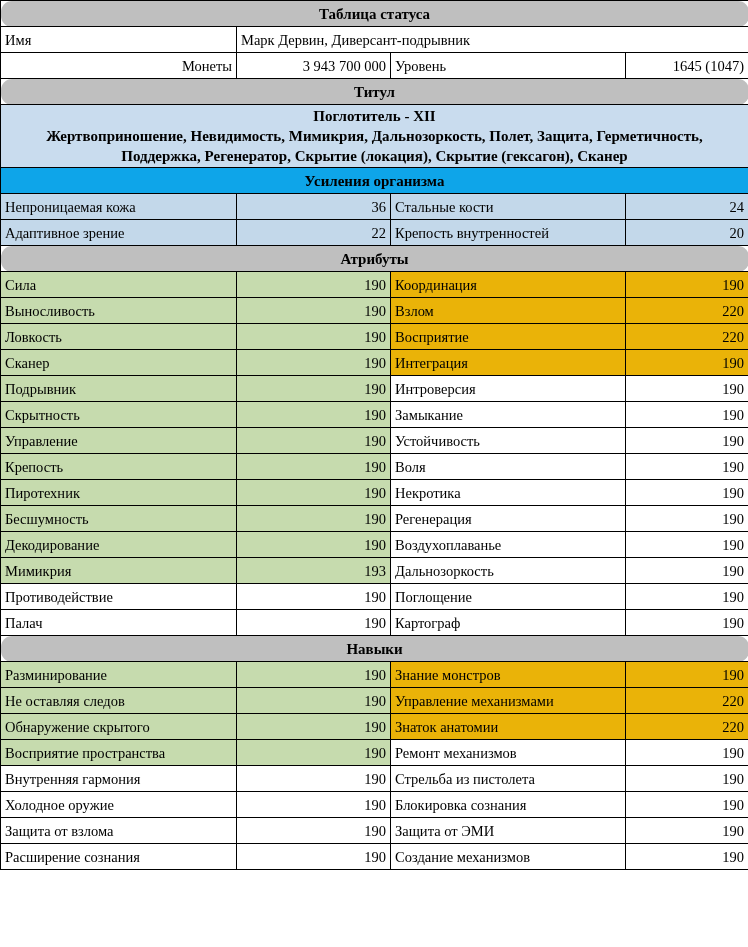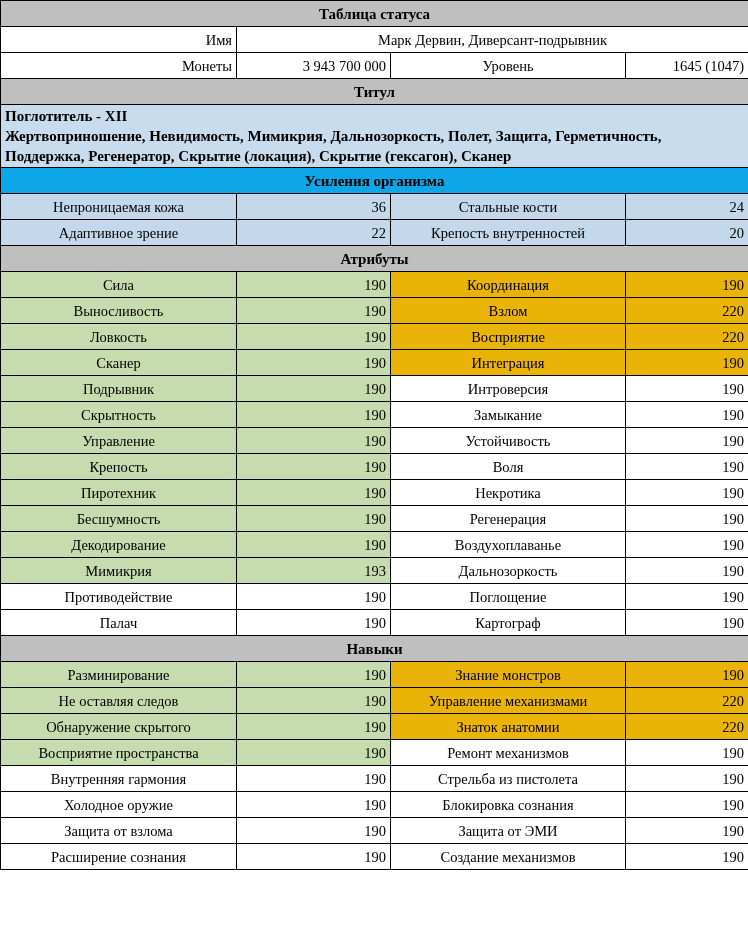--- a/index.html
+++ b/index.html
@@ -33,49 +33,51 @@
   col.c1 { width: 236px; }
   col.c2 { width: 154px; }
   col.c3 { width: 235px; }
   col.c4 { width: 123px; }
 
   .section-head {
     background: #bfbfbf;
     text-align: center;
     font-weight: bold;
     font-size: 15px;
+    border-radius: 11px;
   }
   .section-head-warm {
     background: #0ea5e9;
     text-align: center;
     font-weight: bold;
     font-size: 15px;
   }
   .title-block {
     background: #c9dcee;
+    text-align: center;
     font-weight: bold;
     font-size: 15px;
     white-space: normal !important;
     line-height: 24px;
     padding: 2px 6px;
     height: auto;
   }
   .title-block .tline1 { display: block; }
   .title-block .tline2 { display: block; }
 
-  .r-label { text-align: center; }
+  .r-label { text-align: left; }
   .r-val { text-align: right; }
   .r-right { text-align: right; }
 
   .bg-blue { background: #c3d8ea; }
   .bg-green { background: #c6dbae; margin-left: 15px; }
   .bg-orange { background: #eab308; }
   .bg-white { background: #ffffff; }
 
-  .name-row-label { text-align: right; }
+  .name-row-label { text-align: left; }
 </style>
 </head>
 <body>
 
 <table class="status-table">
   <colgroup>
     <col class="c1">
       <col class="c2">
       <col class="c3">
       <col class="c4">

